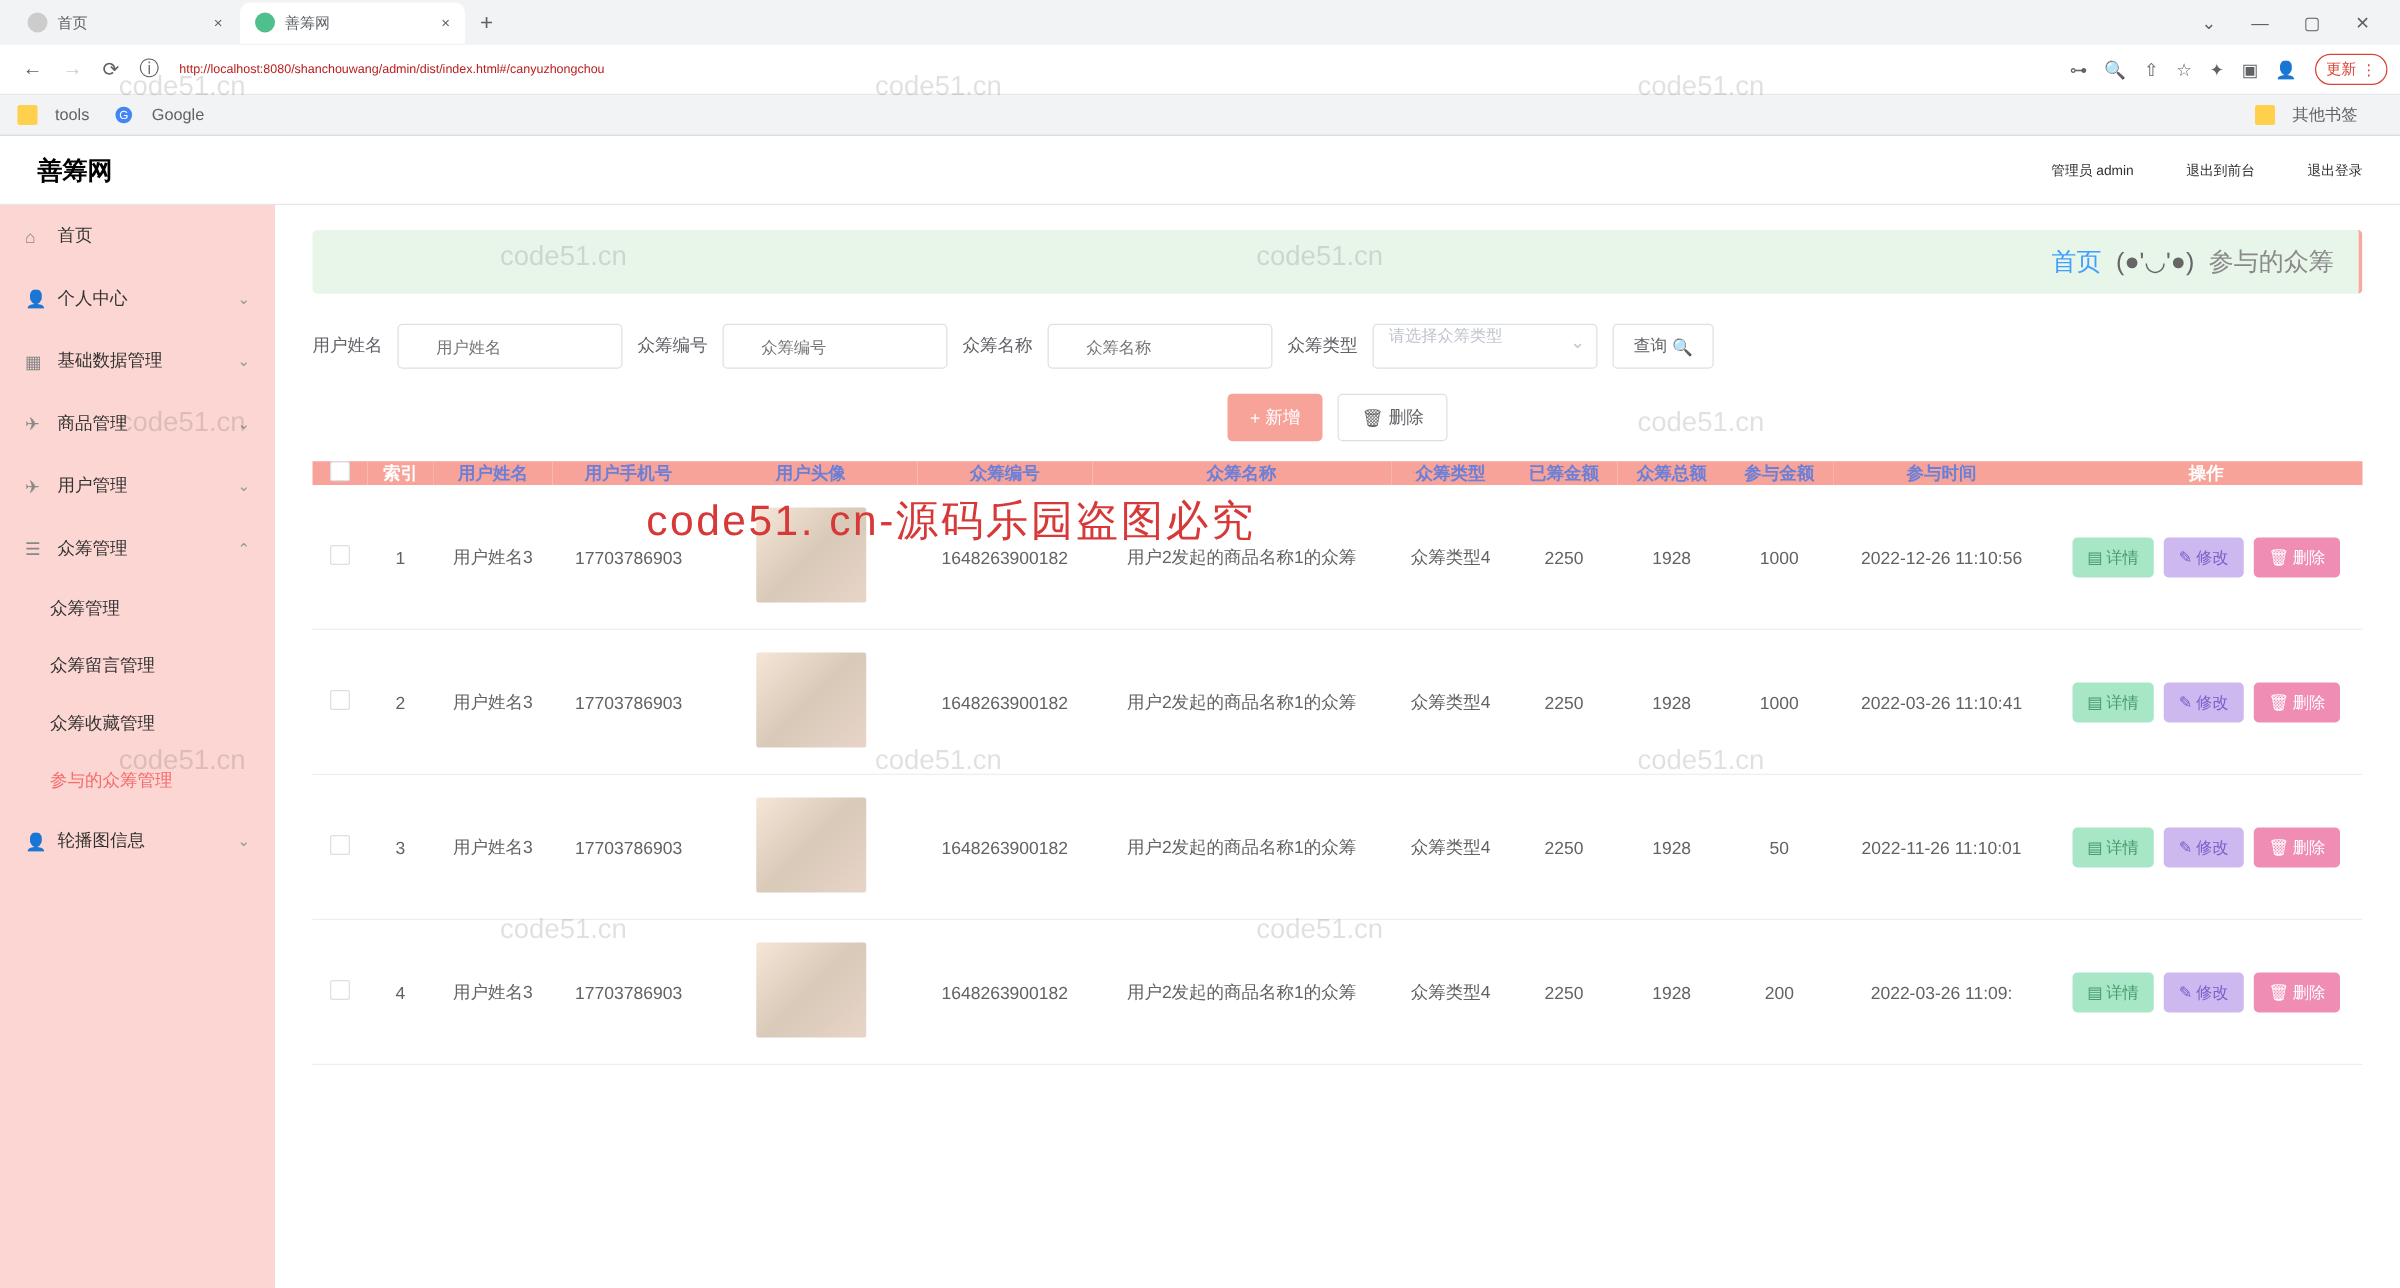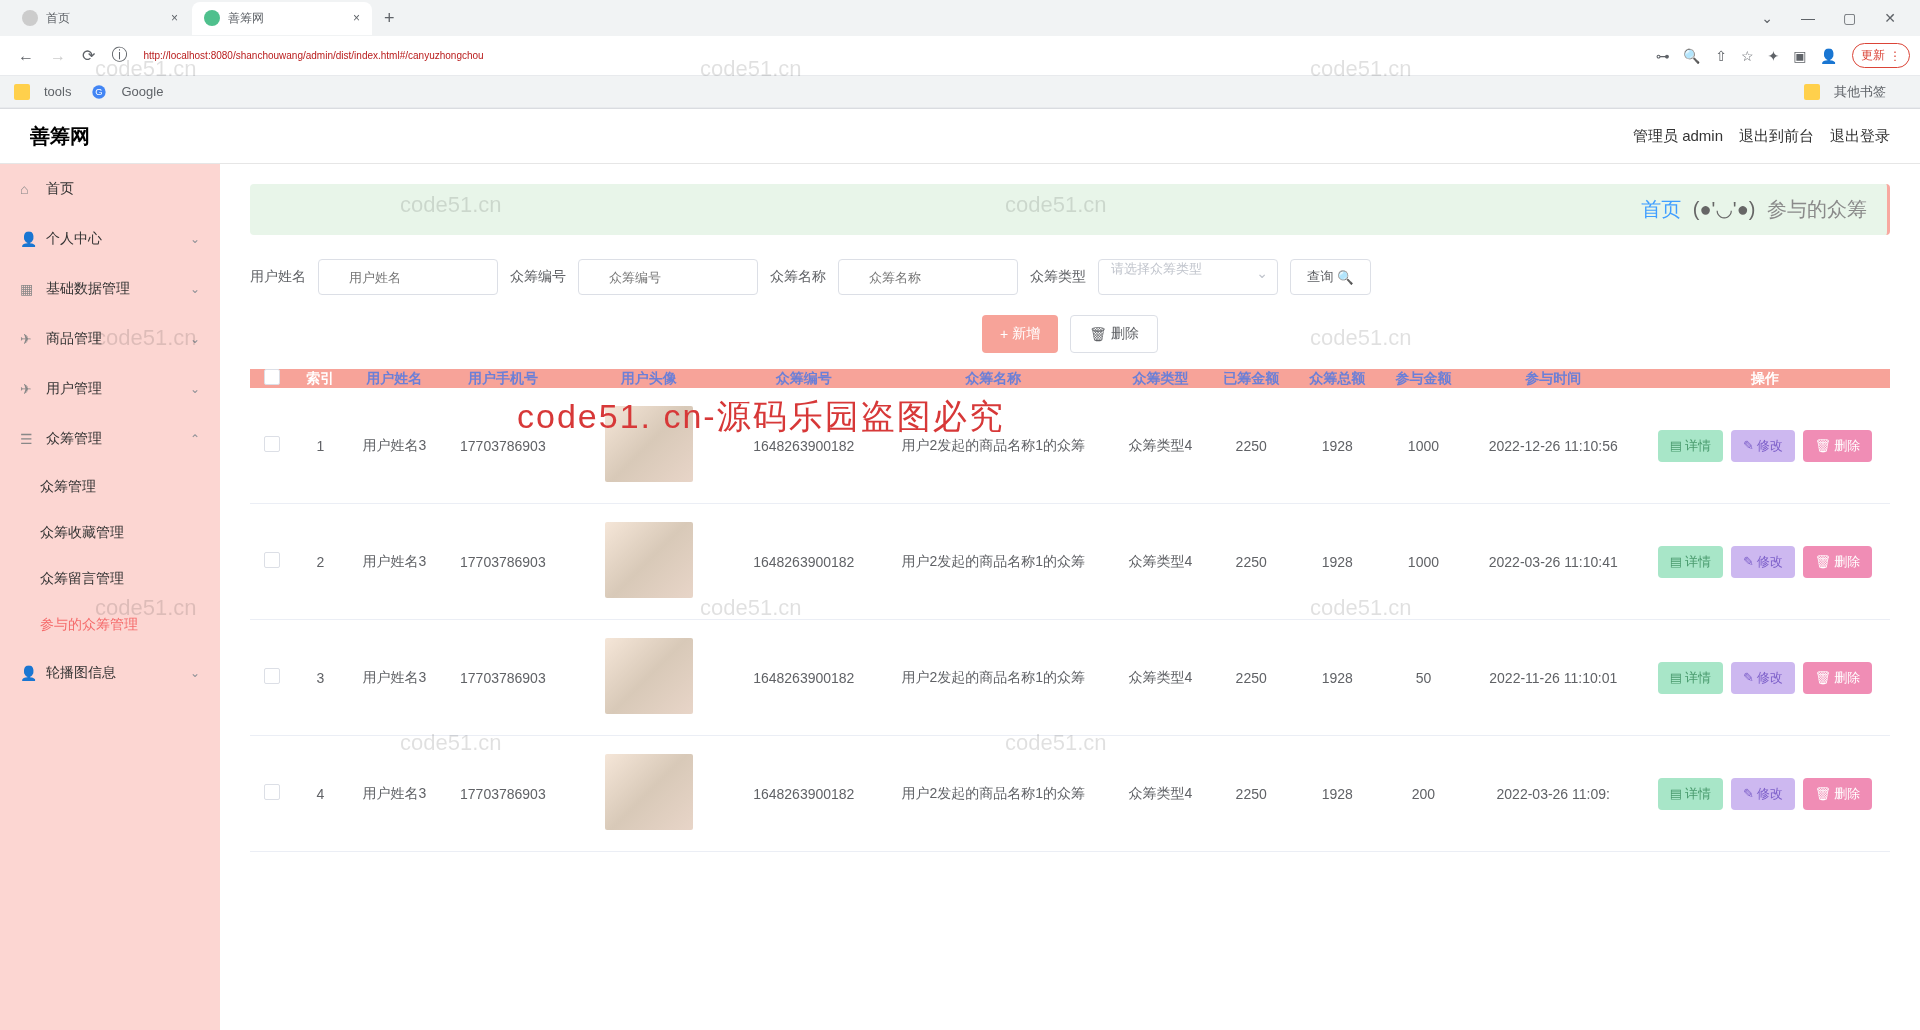--- a/index.html
+++ b/index.html
@@ -19,21 +19,21 @@
 .addr-icons{display:flex;gap:14px;align-items:center}
 .addr-icon{color:#5f6368;cursor:pointer}
 .update-btn{border:1px solid #db4437;color:#db4437;padding:3px 8px;border-radius:14px;font-size:12px;cursor:pointer;display:flex;align-items:center;gap:4px}
 .bookmarks-row{display:flex;align-items:center;height:32px;padding:0 14px;border-bottom:1px solid #e8eaed;font-size:13px;color:#5f6368}
 .bookmark{display:flex;align-items:center;gap:14px;margin-right:20px;cursor:pointer}
 .bm-icon{width:16px;height:16px;background:#ffd04c;border-radius:2px}
 .g-icon{width:16px;height:16px}
 .other-bm{margin-left:auto}
 .app-header{display:flex;align-items:center;height:55px;padding:0 30px;background:#fff;border-bottom:1px solid #e6e6e6}
 .app-title{font-size:20px;font-weight:bold;color:#000}
-.header-right{margin-left:auto;display:flex;gap:16px;font-size:15px;color:#333}
+.header-right{margin-left:auto;display:flex;gap:42px;font-size:11px;color:#333}
 .header-link{cursor:pointer}
 .main-wrap{display:flex;height:calc(100vh - 163px)}
 .sidebar{width:220px;background:#fcd6d2;overflow-y:auto}
 .menu-item{display:flex;align-items:center;padding:16px 20px;color:#333;cursor:pointer;font-size:14px}
 .menu-icon{margin-right:10px;width:16px;color:#888}
 .menu-chevron{margin-left:auto;color:#909399;font-size:12px}
 .submenu-item{padding:14px 20px 14px 40px;color:#333;cursor:pointer;font-size:14px}
 .submenu-item.active{color:#f56c6c}
 .content{flex:1;padding:20px 30px;overflow-y:auto;background:#fff}
 .breadcrumb{background:#e8f5e9;padding:12px 20px;border-radius:4px;border-right:3px solid #f8a8a0;margin-bottom:24px;text-align:right;color:#409eff;font-size:20px}
@@ -162,22 +162,22 @@
         <span class="menu-icon">✈</span>
         <span>用户管理</span>
         <span class="menu-chevron">⌄</span>
       </div>
     <div class="menu-item">
         <span class="menu-icon">☰</span>
         <span>众筹管理</span>
         <span class="menu-chevron">⌃</span>
       </div>
     <div class="submenu-item">众筹管理</div>
+    <div class="submenu-item">众筹留言管理</div>
     <div class="submenu-item">众筹收藏管理</div>
-    <div class="submenu-item">众筹留言管理</div>
     <div class="submenu-item active">参与的众筹管理</div>
     <div class="menu-item">
         <span class="menu-icon">👤</span>
         <span>轮播图信息</span>
         <span class="menu-chevron">⌄</span>
       </div>
   </div>
 
   <div class="content">
     <div class="breadcrumb">

